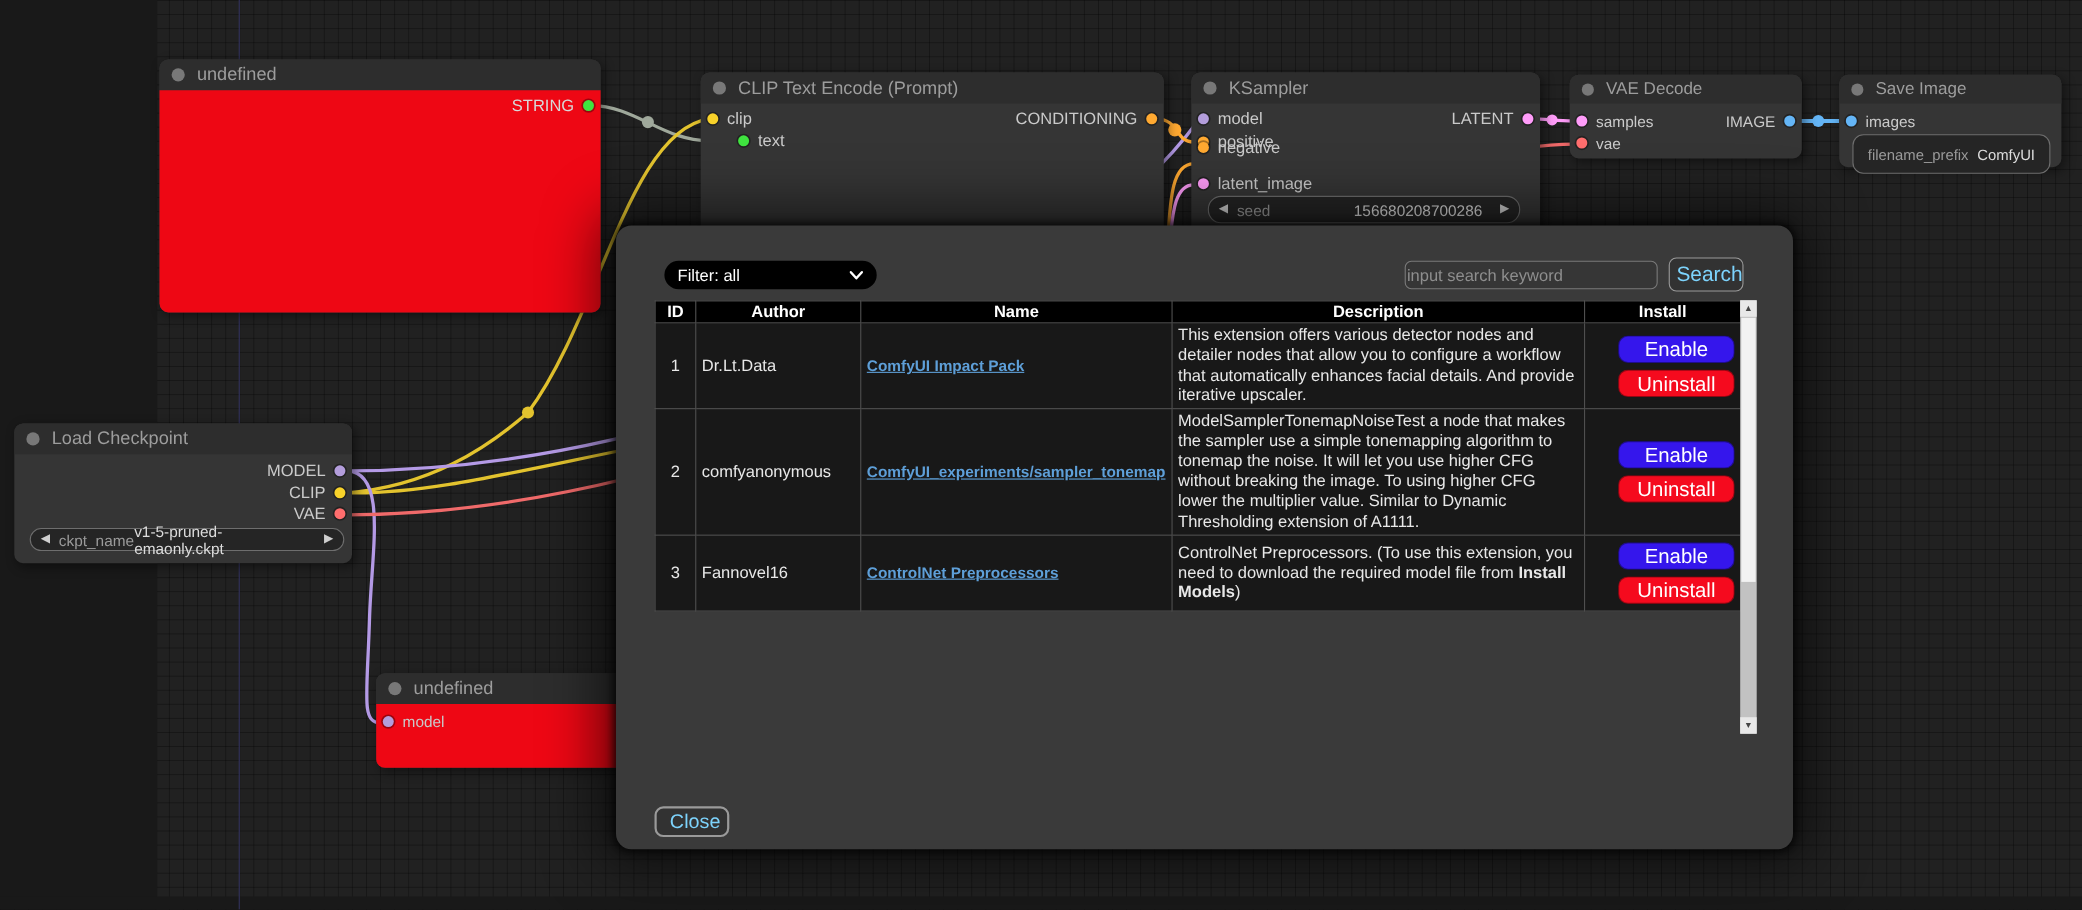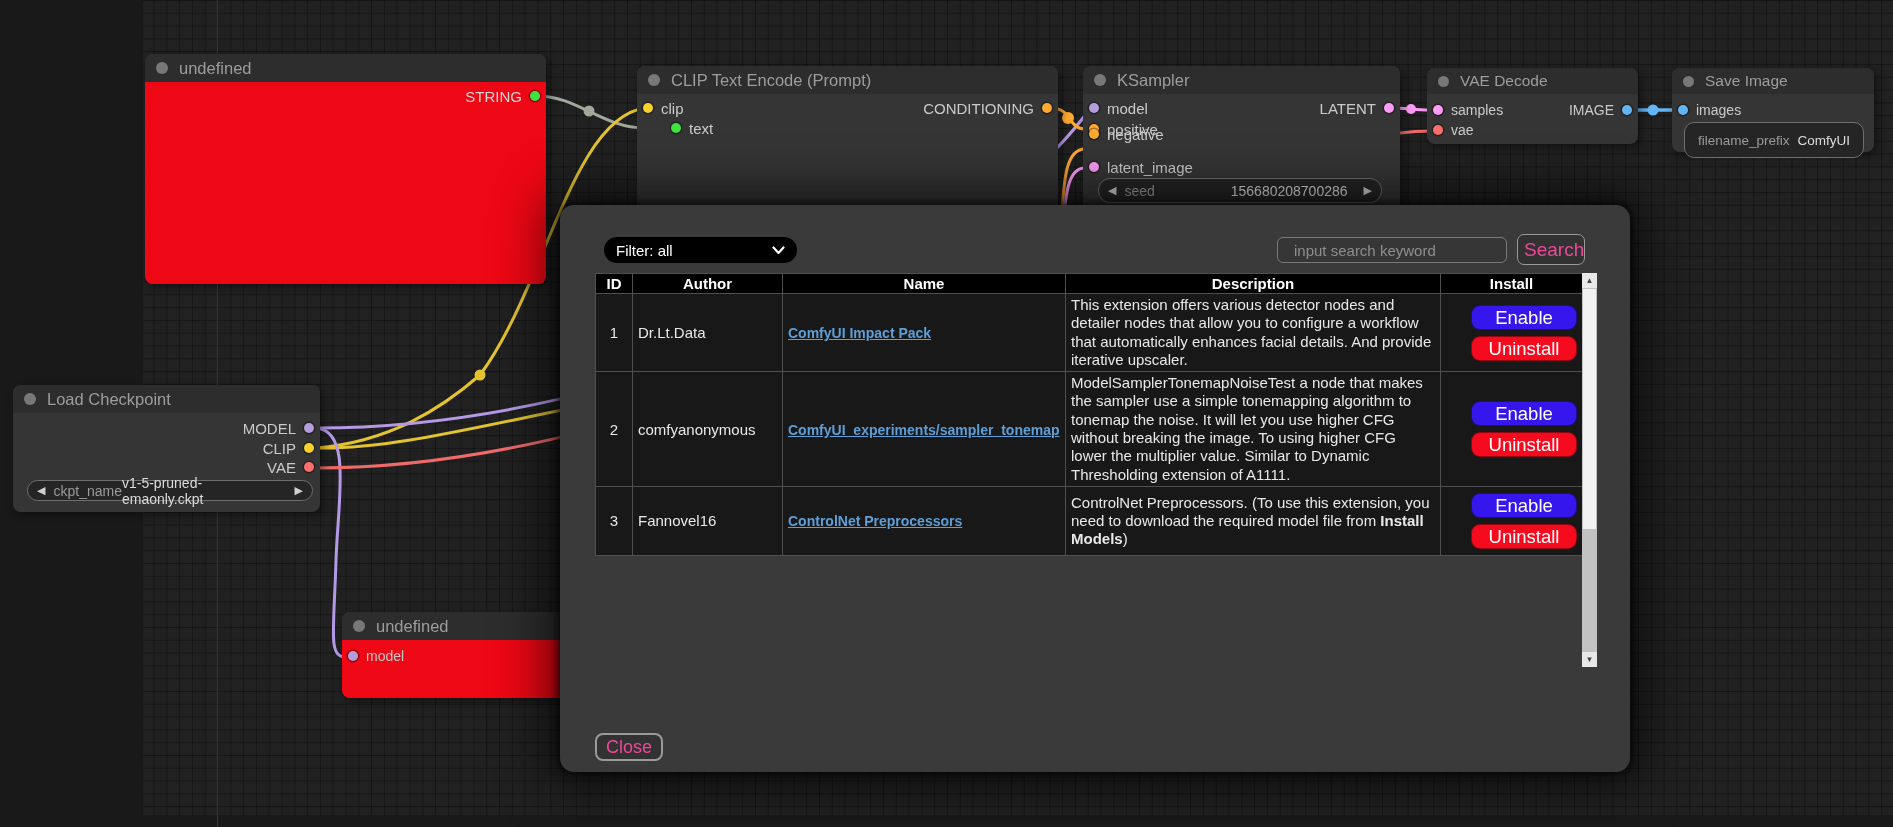--- a/index.html
+++ b/index.html
@@ -31,23 +31,23 @@
   .widget.noarrow{justify-content:space-between;padding:0 13px;}
   .widget.noarrow .wvalue{margin:0;}
   .onred{color:#c9c9c9;}
   
   .dialog{position:absolute;left:560px;top:205px;width:1070px;height:567px;background:#3a3a3a;
     border-radius:14px;z-index:10;box-shadow:0 0 50px 14px rgba(0,0,0,0.6),0 0 8px 2px rgba(0,0,0,0.75);}
   .filter-select{position:absolute;left:44px;top:32px;width:193px;height:26px;background:#000;border-radius:13px;
     display:flex;align-items:center;color:#fff;font-size:15px;padding:0 12px;cursor:pointer;}
   .filter-select span{flex:1;}
   .search-input{position:absolute;left:717px;top:32px;width:230px;height:26px;background:#363636;
-    border:1px solid #7a7a7a;border-radius:6px;color:#ddd;font-size:15px;padding:0 16px;outline:none;}
+    border:1px solid #7a7a7a;border-radius:6px;color:#ddd;font-size:15px;padding:0 1px;outline:none;}
   .search-input::placeholder{color:#8e8e8e;}
-  .btn{background:#323232;border:1.5px solid #9a9a9a;border-radius:7px;color:#ec4899;cursor:pointer;}
+  .btn{background:#323232;border:1.5px solid #9a9a9a;border-radius:7px;color:#7dd3fc;cursor:pointer;text-align:right;}
   .search-btn{position:absolute;left:957px;top:29px;width:68px;height:31px;font-size:19px;}
   .close-btn{position:absolute;left:35px;top:528px;width:68px;height:28px;font-size:18px;border-width:2px;border-radius:8px;}
   .grid-wrap{position:absolute;left:35px;top:68px;width:1002px;height:394px;}
   table.ext{border-collapse:collapse;table-layout:fixed;width:987px;background:#181818;}
   table.ext th{background:#000;color:#fff;font-size:15px;font-weight:bold;padding:1px 4px;border:1px solid #4f4f4f;}
   table.ext td{color:#e8e8e8;font-size:15px;padding:2px 5px;border:1px solid #4f4f4f;vertical-align:middle;}
   td.c{text-align:center;}
   td.desc{font-size:14.3px;line-height:1.22;padding:2px 6px;}
   a.ext-link{font-weight:bold;text-decoration:underline;font-size:14px;cursor:pointer;}
   .btn-stack{display:flex;flex-direction:column;align-items:flex-end;gap:6px;padding:4px 0;}

